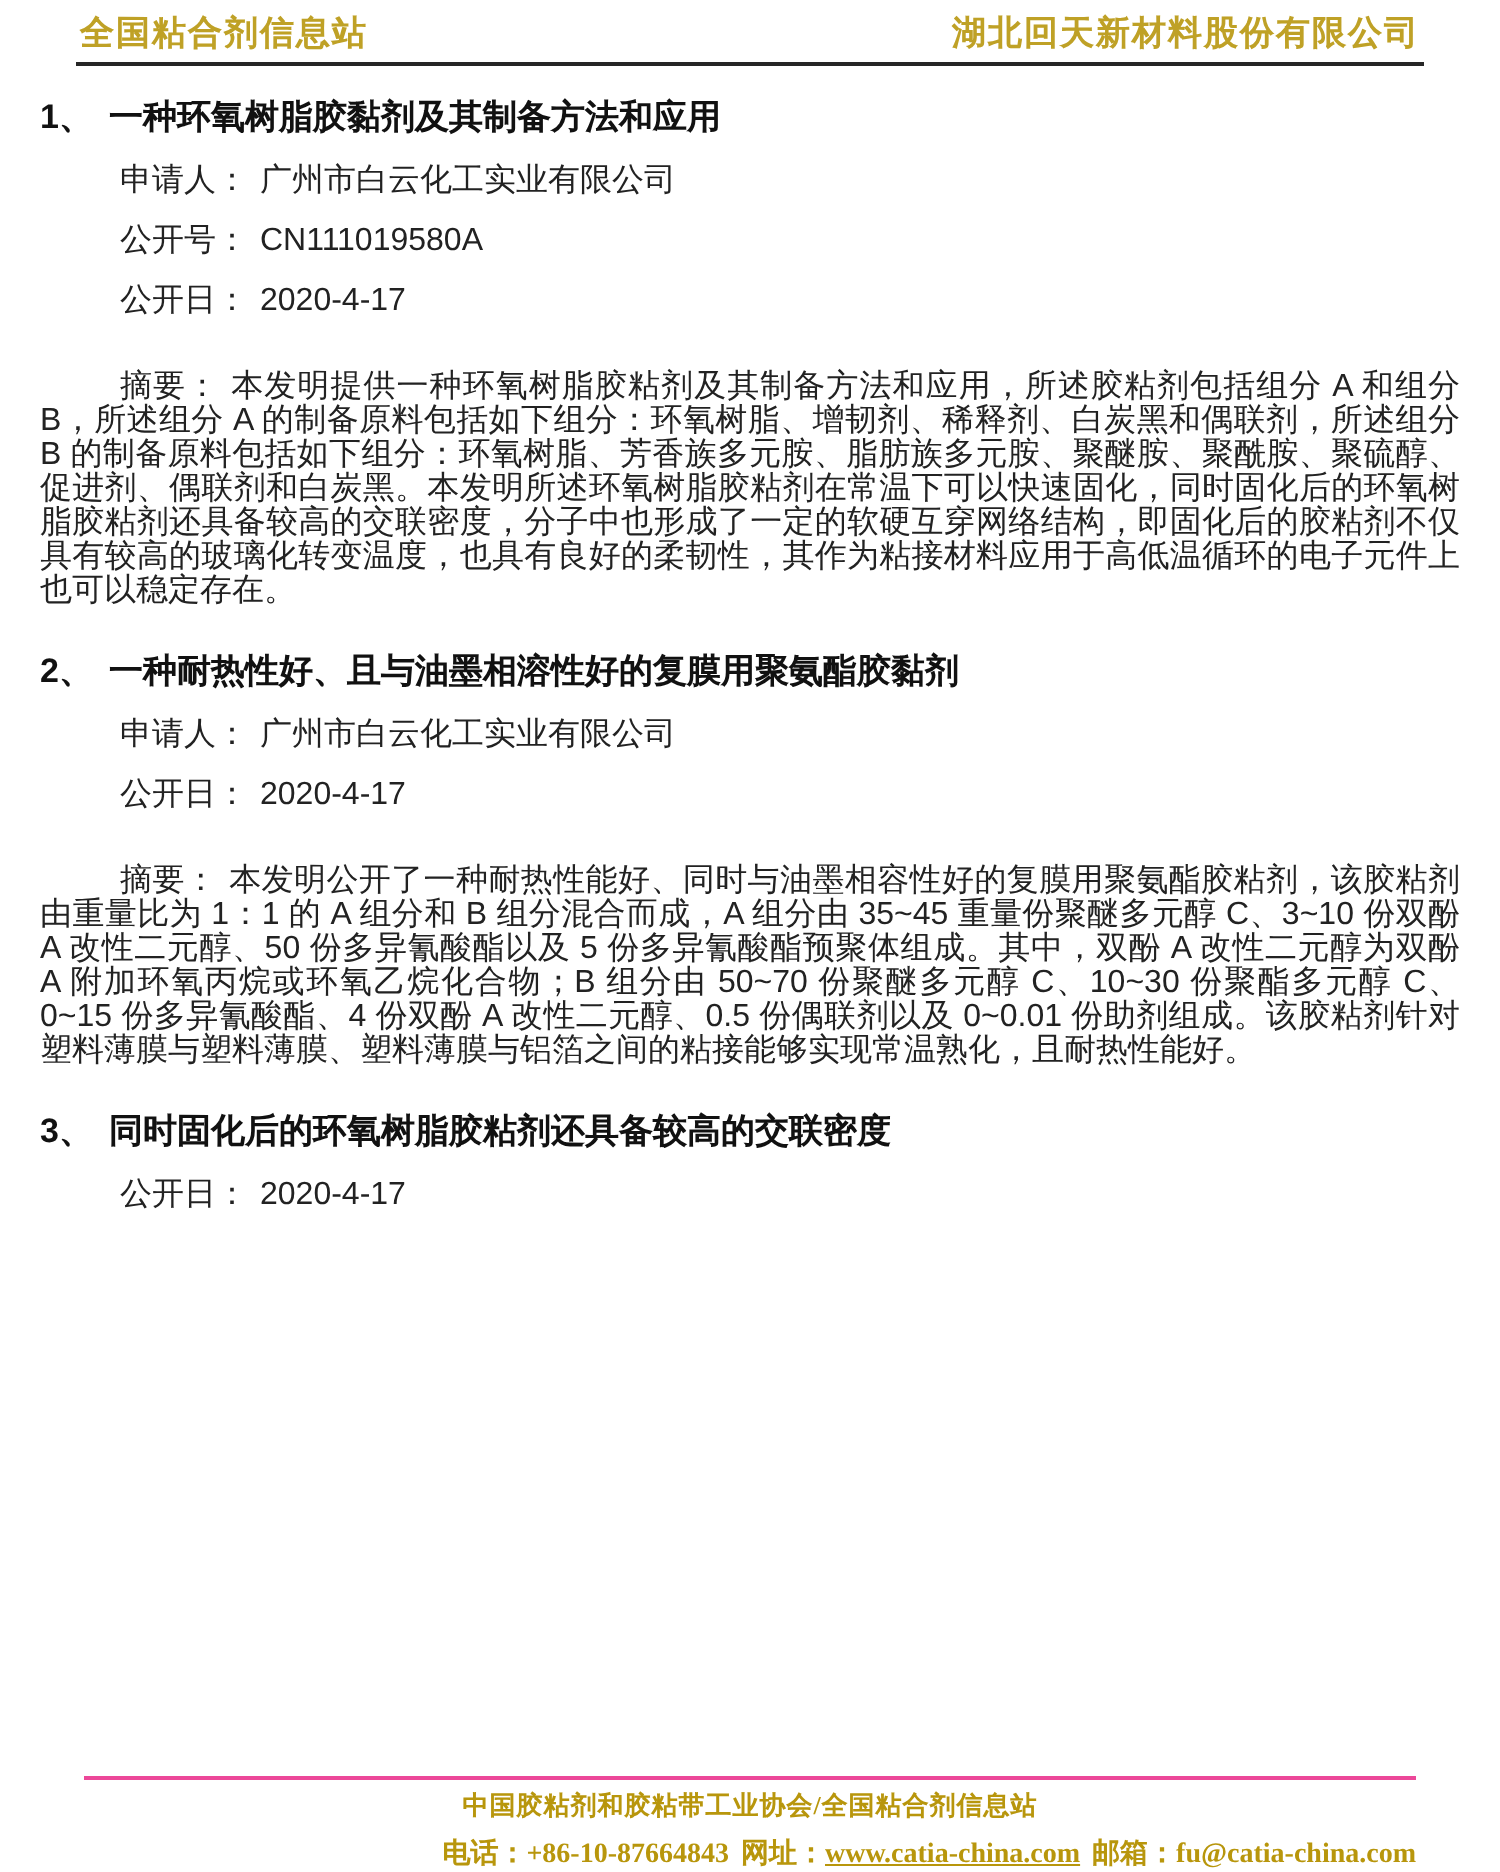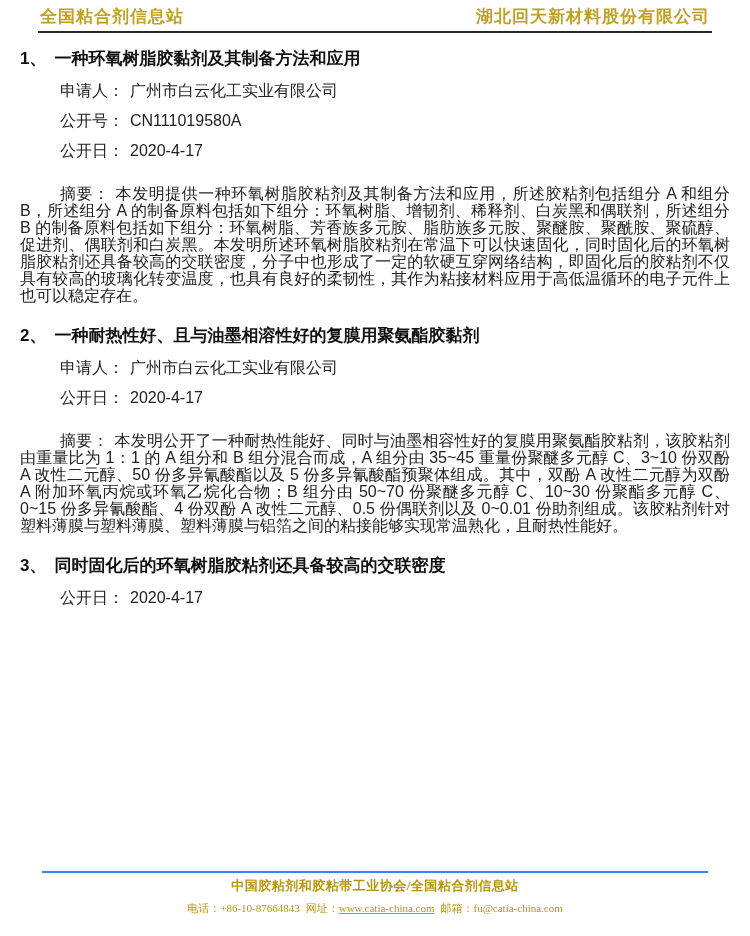--- a/index.html
+++ b/index.html
@@ -53,36 +53,37 @@
     text-align: justify;
     text-indent: 40px;
     color: #222222;
   }
   .abstract .abs-label { margin-right: 6px; }
   
   .footer {
     position: absolute;
     left: 0; right: 0; bottom: 0;
     height: 46px;
-    margin: 17px 42px;
-    border-top: 2px solid #3b82f6;
+    margin: 0 42px;
+    border-top: 2px solid #ec4899;
     text-align: center;
     font-family: "Liberation Serif", serif;
     color: #b8960c;
   }
   .footer-org {
     margin-top: 4px;
     font-size: 13px;
     font-weight: bold;
     letter-spacing: 0.5px;
   }
   .footer-contact {
     margin-top: 6px;
-    font-size: 11px;
-    font-weight: normal;
+    font-size: 14px;
+    font-weight: bold;
+    text-align: right;
   }
   .footer-contact .sep { margin-left: 6px; }
   .footer-link {
     color: #b8960c;
     text-decoration: underline;
     cursor: pointer;
   }
 </style>
 </head>
 <body>

